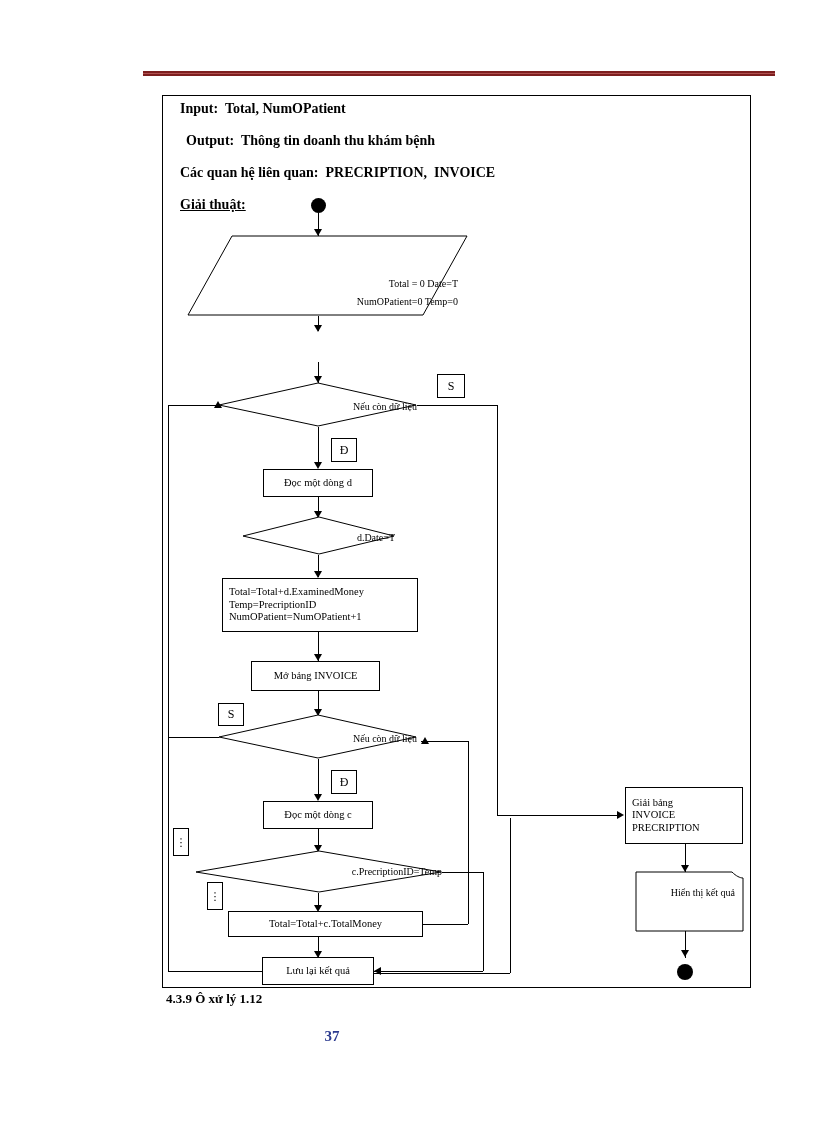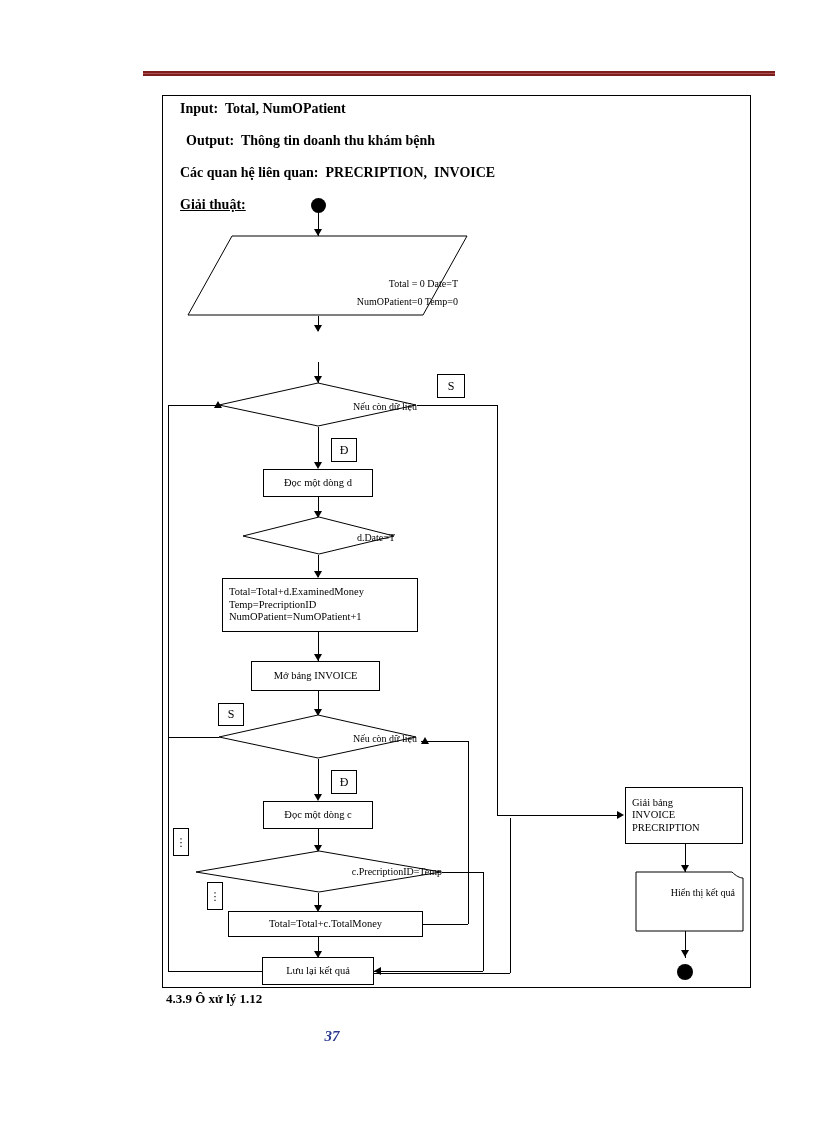--- a/index.html
+++ b/index.html
@@ -73,21 +73,20 @@
   .page-number {
     position: absolute;
     left: 0;
     top: 1028px;
     width: 664px;
     text-align: center;
     font-family: "Liberation Serif", serif;
     font-size: 15px;
     font-weight: bold;
     color: #2b3a8f;
-    font-style: italic;
   }
   
   .fc { position: absolute; }
   .node-text {
     font-family: "Liberation Serif", serif;
     font-size: 10.5px;
     line-height: 12.5px;
     white-space: pre;
     color: #000;
   }

